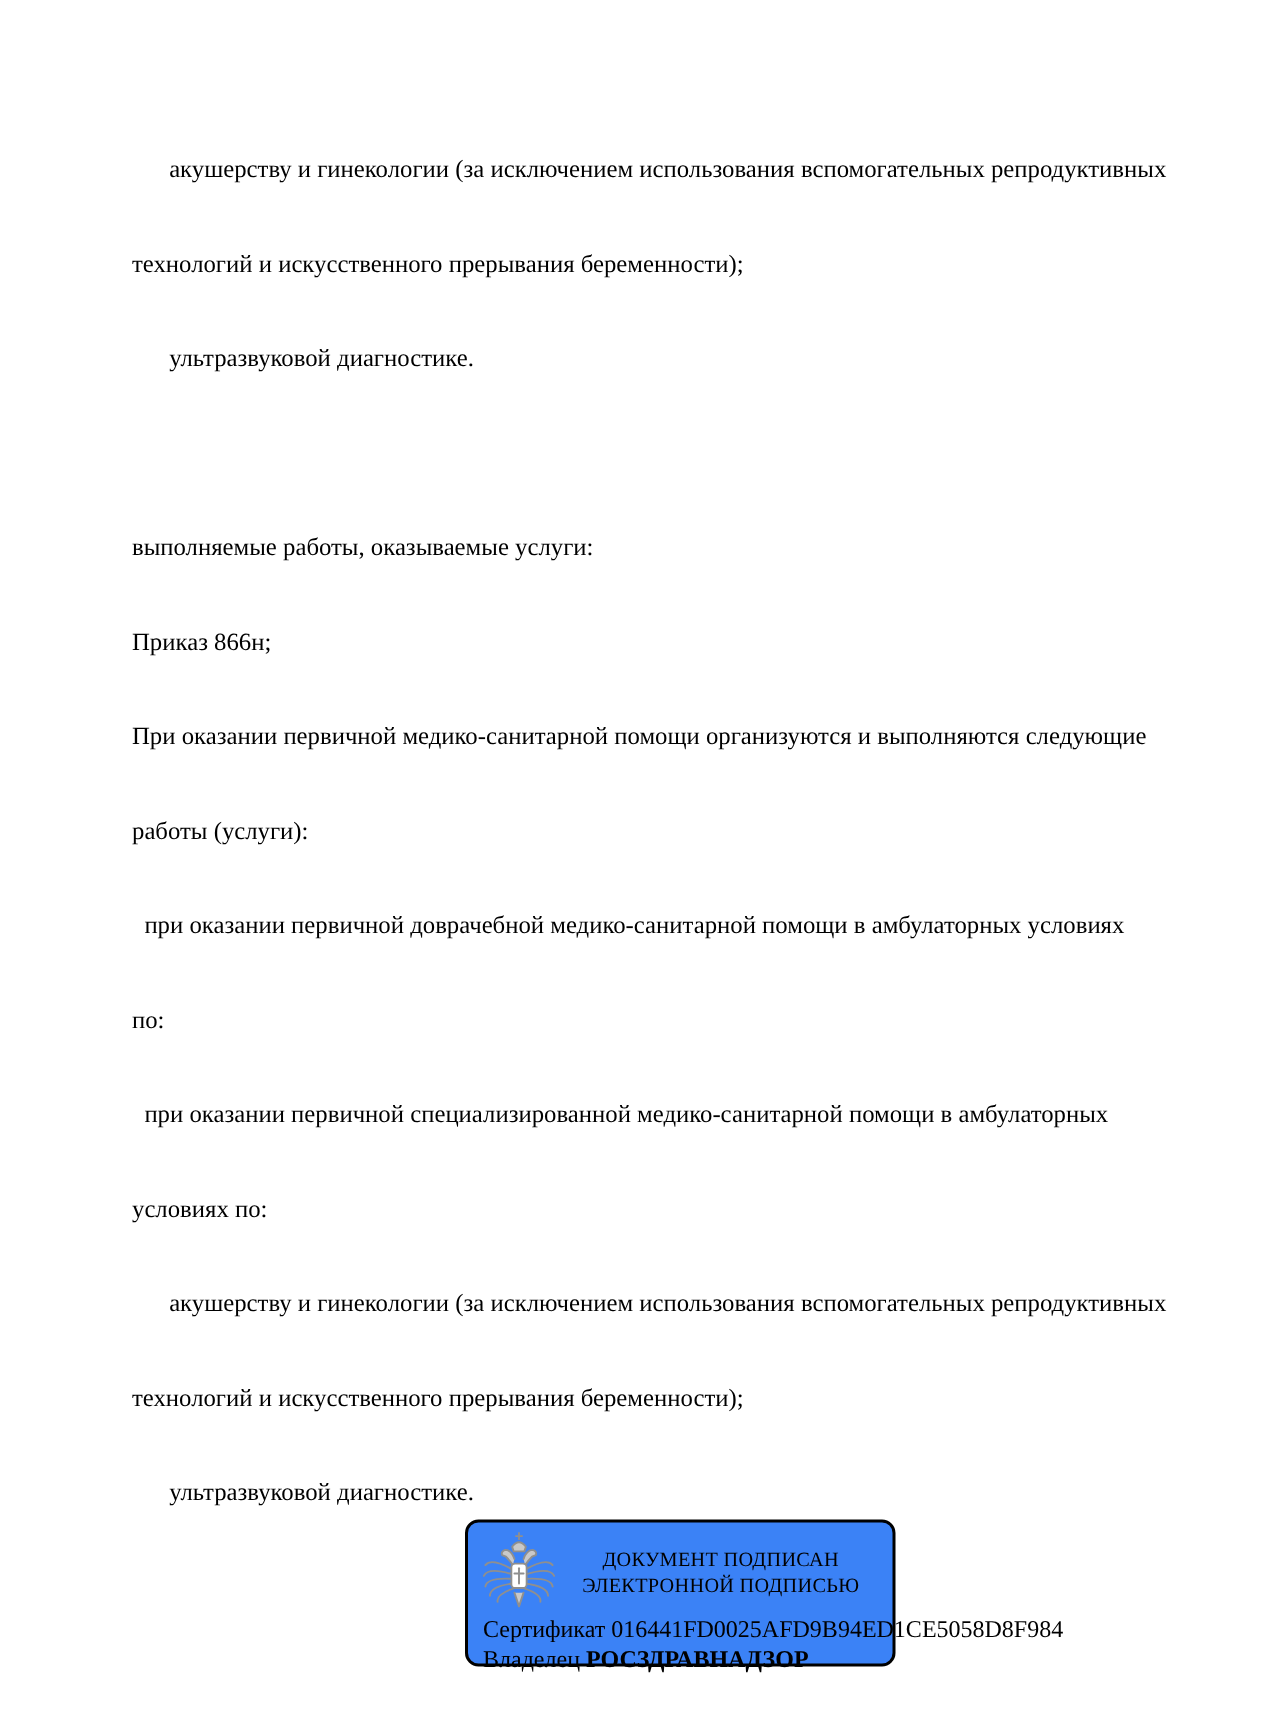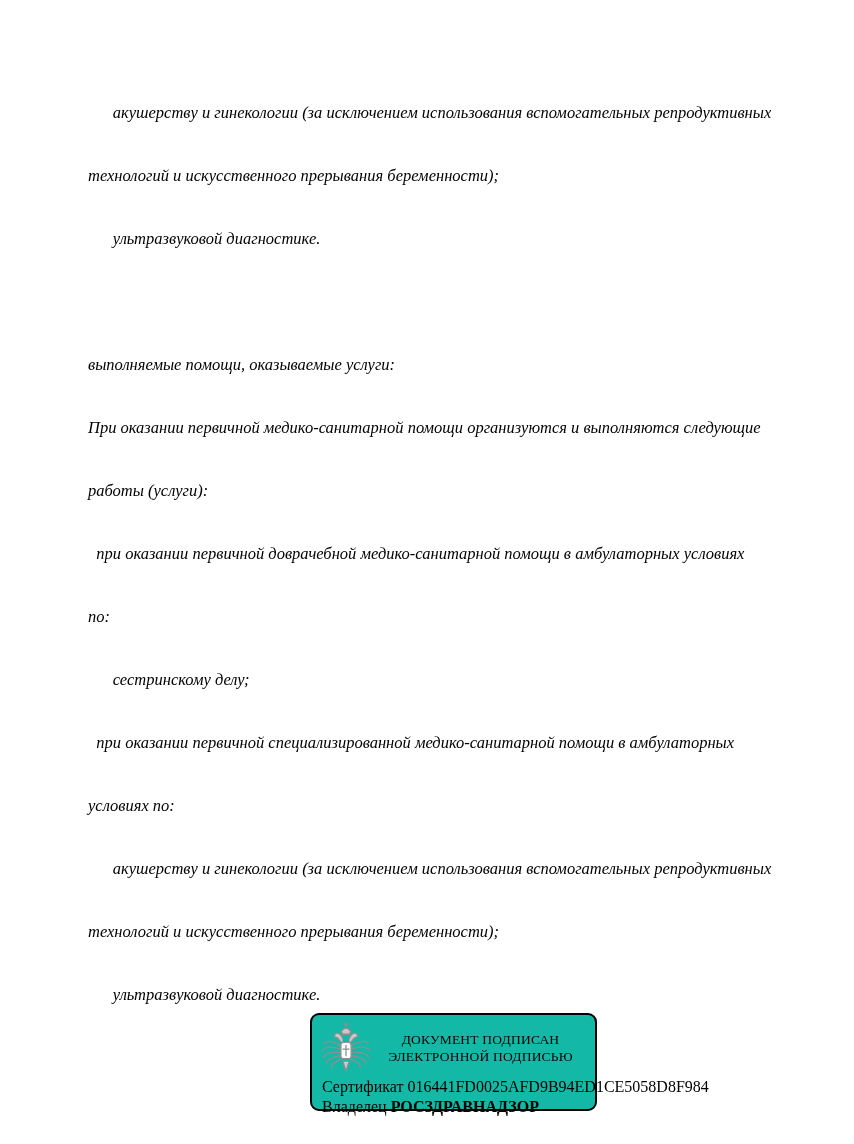--- a/index.html
+++ b/index.html
@@ -20,33 +20,32 @@
     position: absolute;
     left: 88px;
     top: 60px;
     font-size: 16.5px;
     line-height: 21px;
     white-space: pre;
   }
   .ln {
     height: 21px;
     white-space: pre;
-    font-style: italic;
   }
   
   .stamp {
     position: absolute;
     left: 310px;
     top: 1013px;
     width: 287px;
     height: 98px;
     border: 2px solid #000000;
     border-radius: 9px;
     box-sizing: border-box;
-    background: #14b8a6;
+    background: #3b82f6;
   }
   .stamp-head {
     position: absolute;
     left: 8px;
     top: 6px;
     right: 6px;
     display: flex;
     align-items: flex-start;
   }
   .emblem {
@@ -77,26 +76,26 @@
   }
 </style>
 </head>
 <body>
 
 <div class="doc-text">
   <div class="ln">      акушерству и гинекологии (за исключением использования вспомогательных репродуктивных</div>
   <div class="ln">технологий и искусственного прерывания беременности);</div>
   <div class="ln">      ультразвуковой диагностике.</div>
   <div class="ln"></div>
-  <div class="ln">выполняемые помощи, оказываемые услуги:</div>
+  <div class="ln">выполняемые работы, оказываемые услуги:</div>
+  <div class="ln">Приказ 866н;</div>
   <div class="ln">При оказании первичной медико-санитарной помощи организуются и выполняются следующие</div>
   <div class="ln">работы (услуги):</div>
   <div class="ln">  при оказании первичной доврачебной медико-санитарной помощи в амбулаторных условиях</div>
   <div class="ln">по:</div>
-  <div class="ln">      сестринскому делу;</div>
   <div class="ln">  при оказании первичной специализированной медико-санитарной помощи в амбулаторных</div>
   <div class="ln">условиях по:</div>
   <div class="ln">      акушерству и гинекологии (за исключением использования вспомогательных репродуктивных</div>
   <div class="ln">технологий и искусственного прерывания беременности);</div>
   <div class="ln">      ультразвуковой диагностике.</div>
   
   
   
   
   

